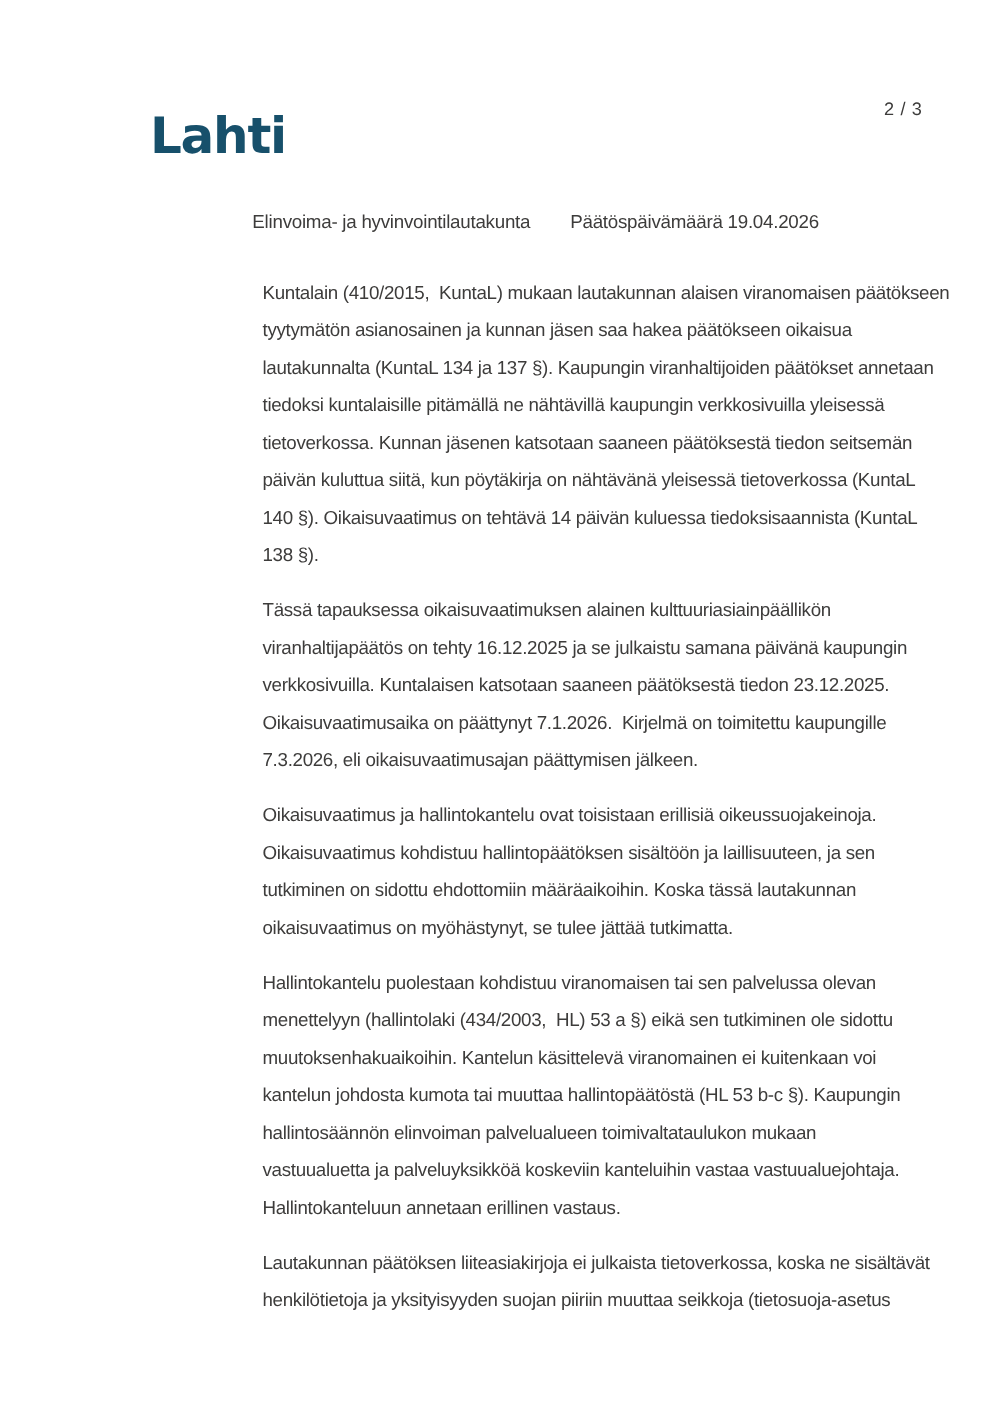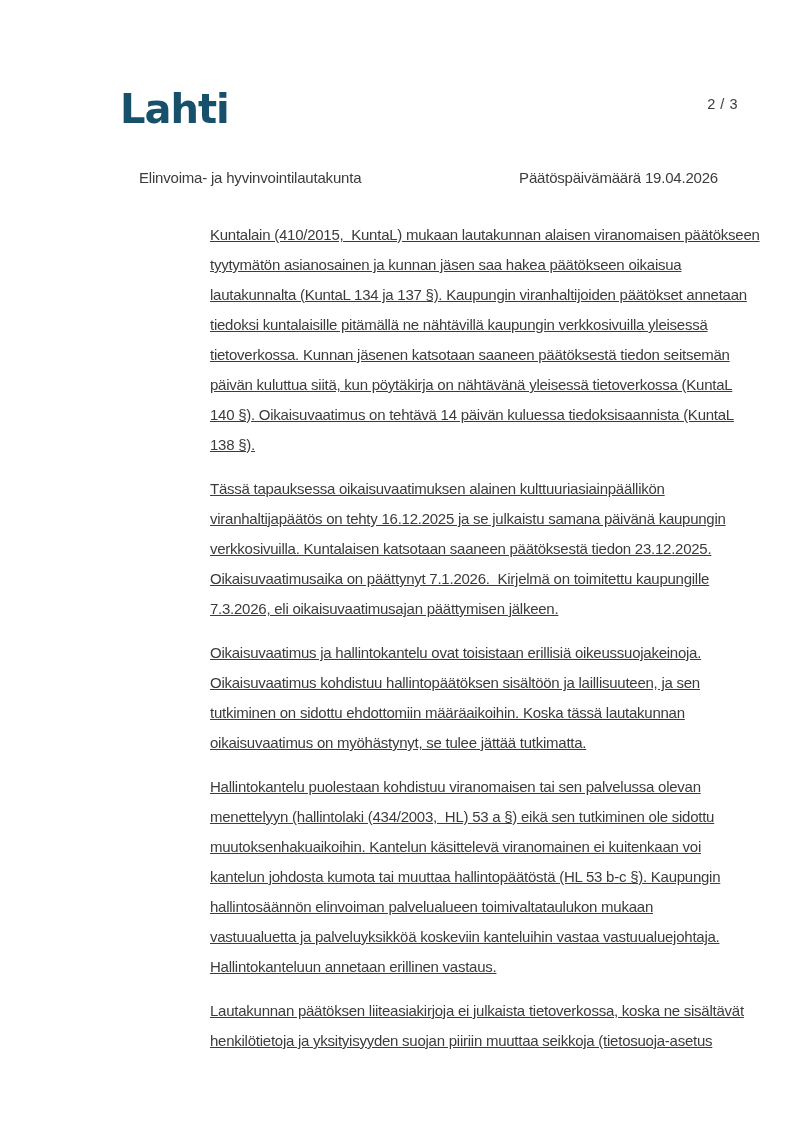--- a/index.html
+++ b/index.html
@@ -26,51 +26,50 @@
     top: 40px;
     font-family: "DejaVu Sans", sans-serif;
     font-weight: 700;
     font-size: 40px;
     line-height: 42px;
     letter-spacing: -1px;
     color: var(--logo);
   }
   .page-number {
     position: absolute;
-    top: 48px;
+    top: 32px;
     right: 71px;
     font-size: 14.5px;
     letter-spacing: 0.5px;
     color: var(--text);
   }
   .header-row {
     position: absolute;
     top: 105px;
     left: 75px;
     right: 75px;
     display: flex;
-    justify-content: space-between;
+    justify-content: center;
     font-size: 15px;
     letter-spacing: -0.2px;
     color: var(--text);
   }
   .content {
     position: absolute;
     left: 162px;
     top: 172px;
     right: 55px;
   }
   .content p {
     white-space: pre;
     font-size: 15px;
     line-height: 30px;
     letter-spacing: -0.25px;
     color: var(--text);
     margin: 0 0 14px 0;
-    text-decoration: underline;
   }
 </style>
 </head>
 <body>
 
 <div class="page">
 
   <div class="logo">Lahti</div>
 
   <div class="page-number">2 / 3</div>

